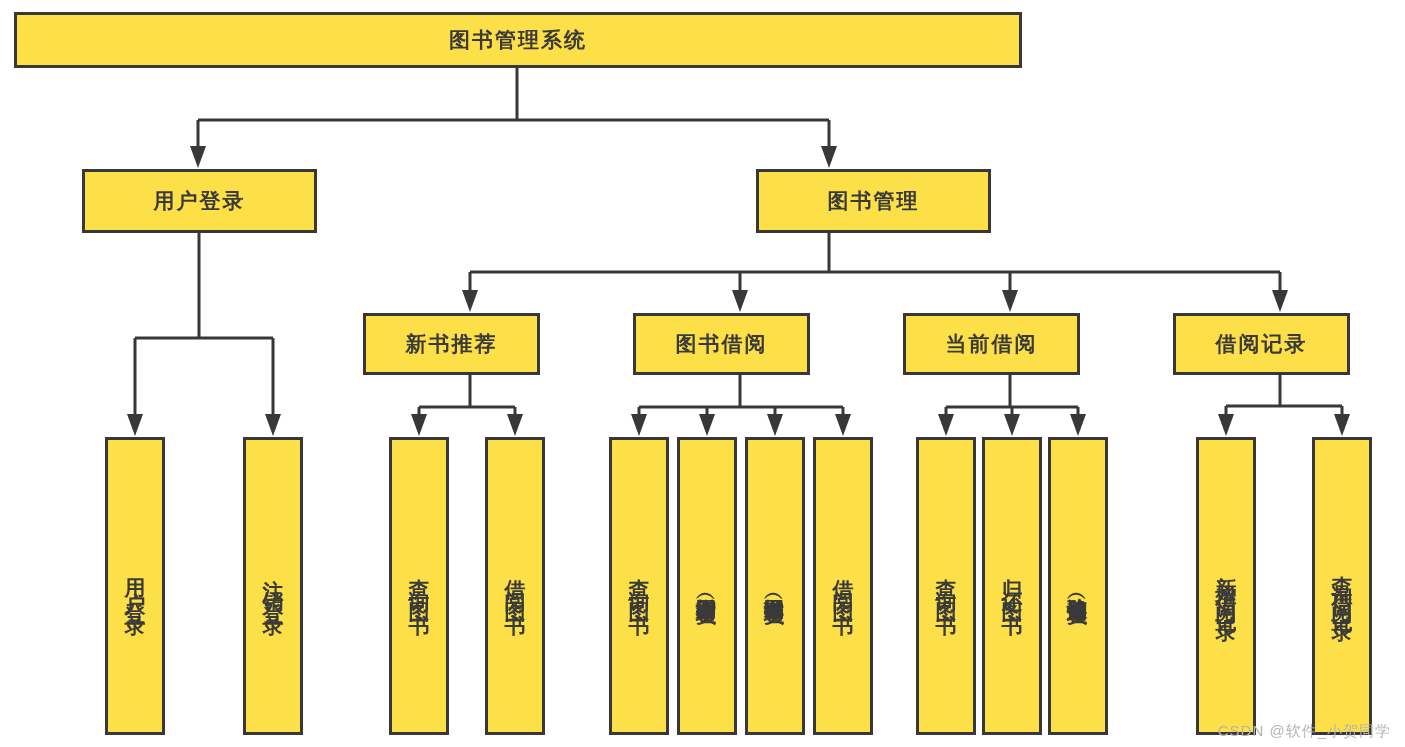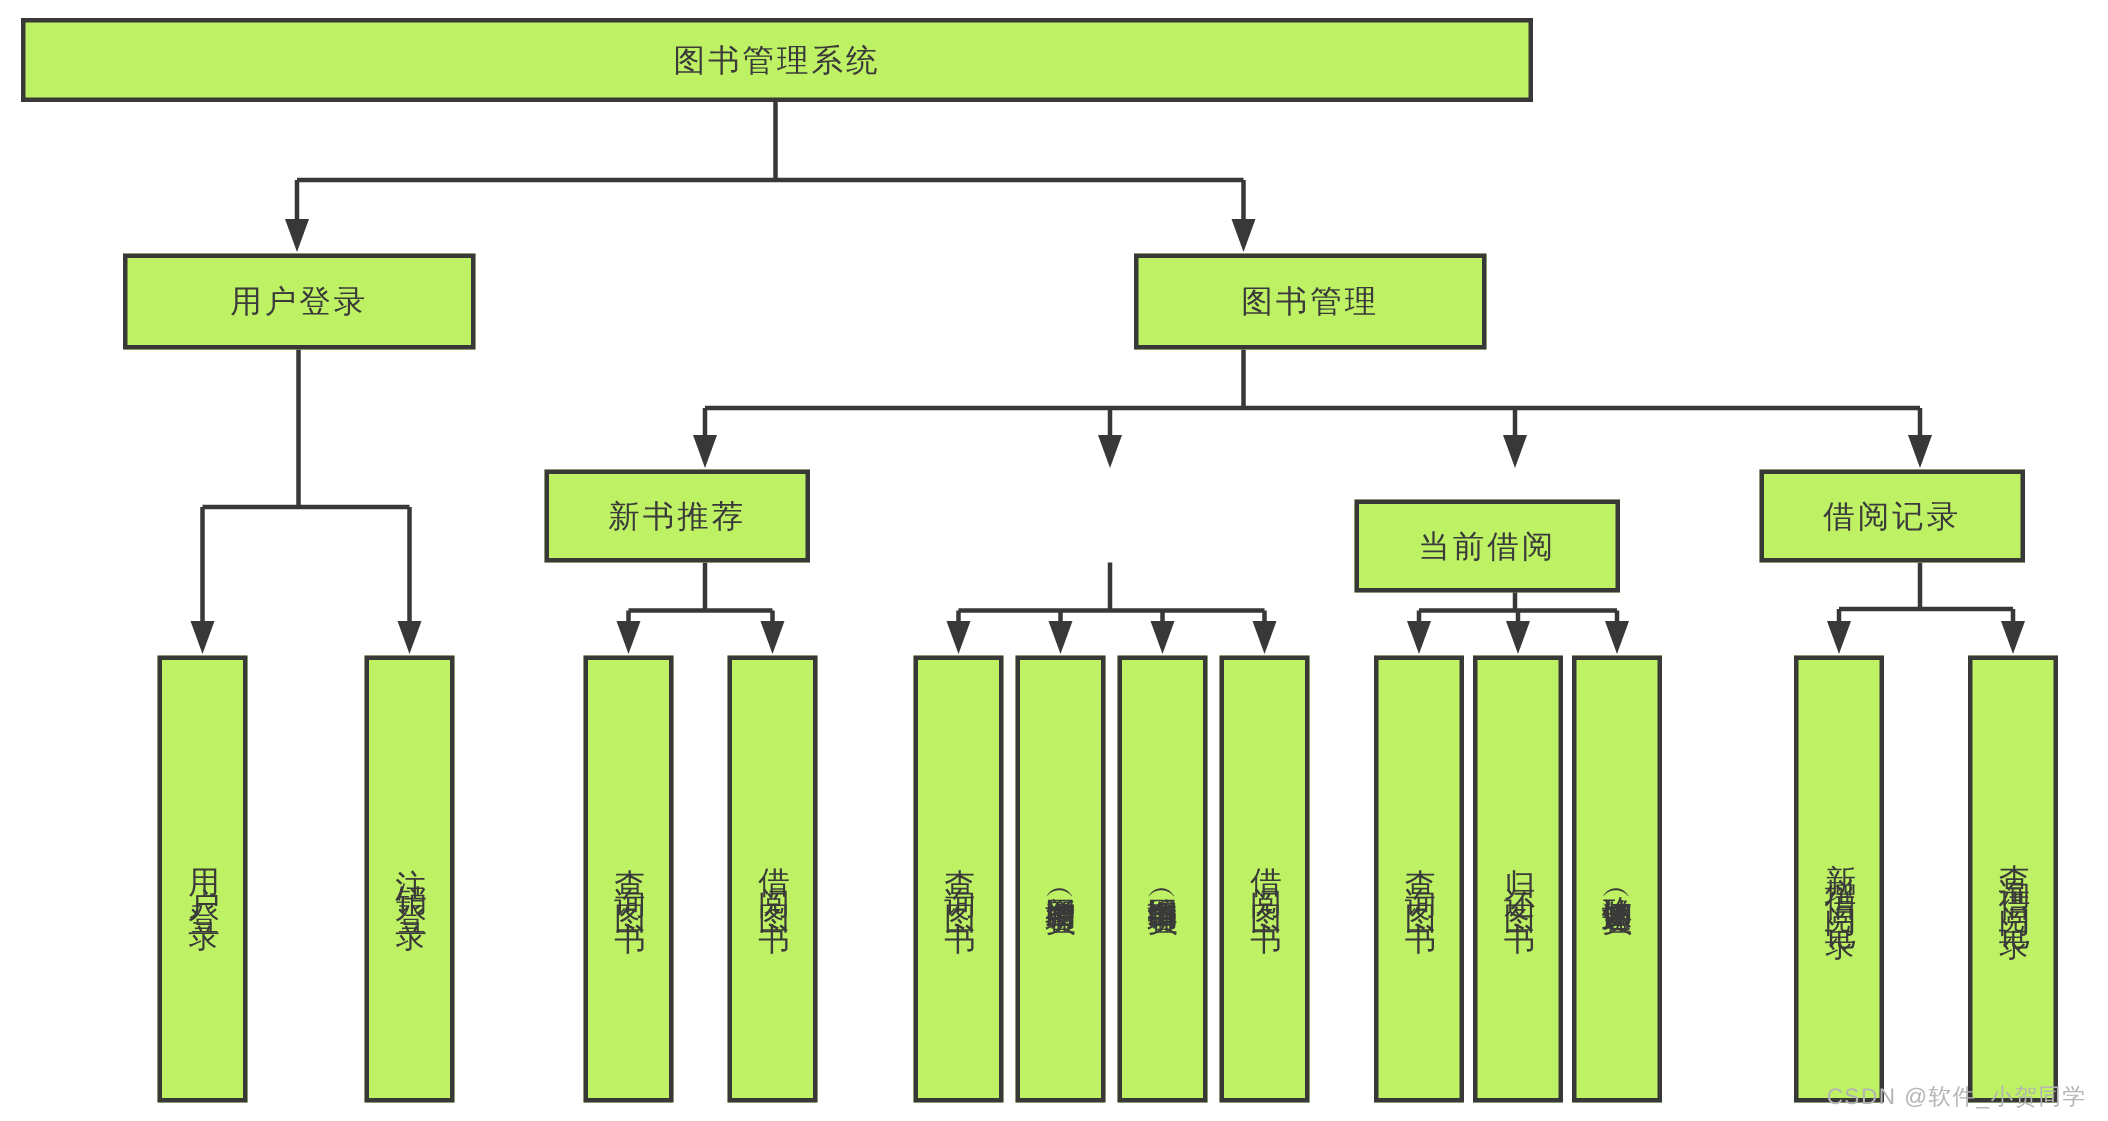--- a/index.html
+++ b/index.html
@@ -5,24 +5,25 @@
   html,body{margin:0;padding:0;background:#ffffff;}
   body{
     width:1405px;height:747px;position:relative;overflow:hidden;
     font-family:"Liberation Sans","DejaVu Sans",sans-serif;
     color:#3a3a3a;
   }
   #canvas{position:absolute;inset:0;width:1405px;height:747px;}
   svg.wires{position:absolute;left:0;top:0;width:1405px;height:747px;pointer-events:none;}
   .node{
     position:absolute;box-sizing:border-box;
-    border:2px solid #383838;background:#bef264;
+    border:2px solid #383838;background:#fde047;
     display:flex;align-items:center;justify-content:center;
     font-size:21px;letter-spacing:2px;color:#3a3a3a;
     z-index:2;
+    font-weight:bold;
   }
   .root{left:14px;top:12px;width:1008px;height:56px;border-width:3px;}
   .lvl2{width:235px;height:64px;top:169px;border-width:3px;}
   .lvl3{width:177px;height:62px;top:313px;border-width:3px;}
   .leaf{
     width:60px;height:298px;top:437px;border-width:3px;
     writing-mode:vertical-rl;text-orientation:mixed;
     letter-spacing:12px;font-size:21px;
   }
   .leaf.v6{letter-spacing:9px;}
@@ -79,21 +80,22 @@
       <polygon points="1342,436 1334,414 1350,414"></polygon>
     </g>
   </svg>
 
   <div class="node root">图书管理系统</div>
 
   <div class="node lvl2" style="left:82px;">用户登录</div>
   <div class="node lvl2" style="left:756px;">图书管理</div>
 
   <div class="node lvl3" style="left:363px;">新书推荐</div>
-  <div class="node lvl3" style="left:903px;margin-top:20px;">当前借阅</div>
+  <div class="node lvl3" style="left:633px;">图书借阅</div>
+  <div class="node lvl3" style="left:903px;">当前借阅</div>
   <div class="node lvl3" style="left:1173px;">借阅记录</div>
 
   <div class="node leaf" style="left:105px;">用户登录</div>
   <div class="node leaf" style="left:243px;">注销登录</div>
 
   <div class="node leaf" style="left:389px;">查询图书</div>
   <div class="node leaf" style="left:485px;">借阅图书</div>
 
   <div class="node leaf" style="left:609px;">查询图书</div>
   <div class="node leaf v10" style="left:677px;">新增图书（管理员）</div>

